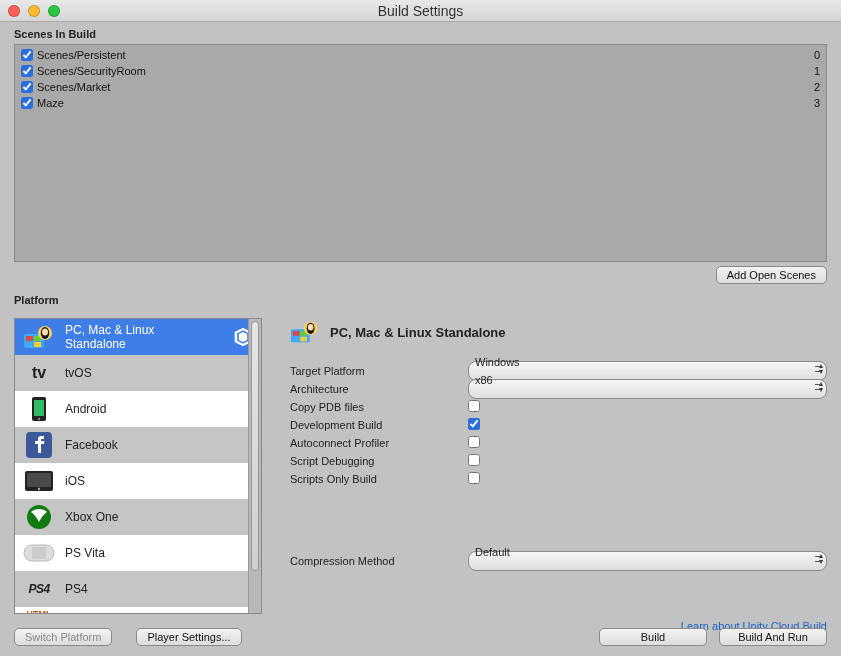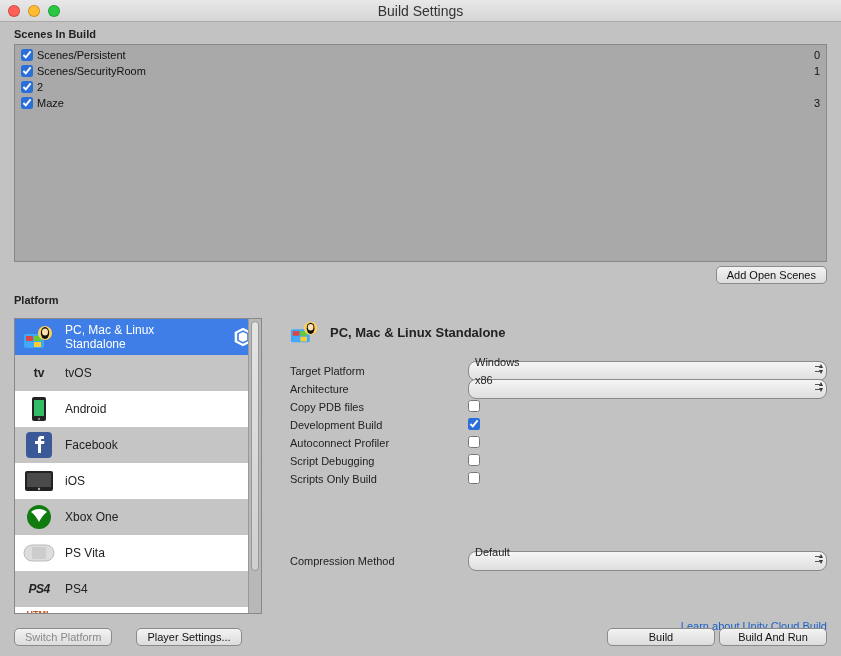--- a/index.html
+++ b/index.html
@@ -45,27 +45,27 @@
       linear-gradient(#555,#555) no-repeat center 1px/6px 1px,
       linear-gradient(#555,#555) no-repeat center 6px/6px 1px;
   }
   .select .caret { position: absolute; right: 3px; top: 1px; font-size: 8px; line-height: 6px; color: #333; }
   .cbox { width: 12px; height: 12px; accent-color: #2a6ed9; }
   .spacer { height: 64px; }
   .link { color: #1a5fc7; text-decoration: none; font-size: 11px; }
   .footer { display: flex; align-items: center; padding: 8px 14px 0 14px; gap: 8px; }
   .footer .left { display: flex; gap: 24px; }
   .footer .spacer-flex { flex: 1; }
-  .footer .right { display: flex; gap: 4px; }
+  .footer .right { display: flex; gap: 12px; }
   .btn.wide { width: 108px; }
   .ico-svg { display:block; }
   .unity-badge { width: 20px; height: 20px; margin-left: auto; }
   .ps4txt { font-family: Arial; font-weight: bold; font-style: italic; font-size: 12px; letter-spacing: -0.5px; color:#222; }
   .htmltxt { font-family: Arial; font-weight: bold; font-size: 9px; color:#c94f1e; }
-  .appletv { font-weight: bold; font-size: 12px; }
+  .appletv { font-weight: bold; font-size: 16px; }
   .link-row { text-align: right; margin-top: 8px; }
 </style>
 </head>
 <body>
 
 <div class="titlebar">
   <div class="traffic">
     <div class="dot red"></div>
     <div class="dot yellow"></div>
     <div class="dot green"></div>
@@ -81,20 +81,21 @@
       <span class="name">Scenes/Persistent</span>
       <span class="idx">0</span>
     </div>
     <div class="scene-row">
       <input type="checkbox" class="chk" checked="" style="">
       <span class="name">Scenes/SecurityRoom</span>
       <span class="idx">1</span>
     </div>
     <div class="scene-row">
       <input type="checkbox" class="chk" checked="" style="">
+      <span class="name">Scenes/Market</span>
       <span class="idx">2</span>
     </div>
     <div class="scene-row">
       <input type="checkbox" class="chk" checked="" style="">
       <span class="name">Maze</span>
       <span class="idx">3</span>
     </div>
   </div>
   <div class="right-actions">
     <button class="btn">Add Open Scenes</button>

